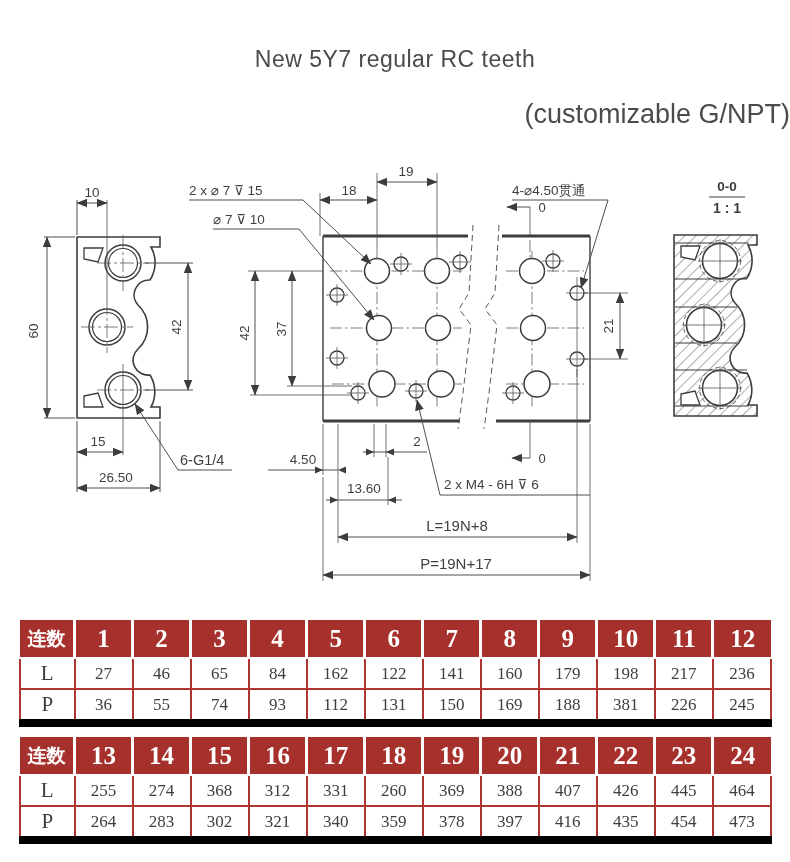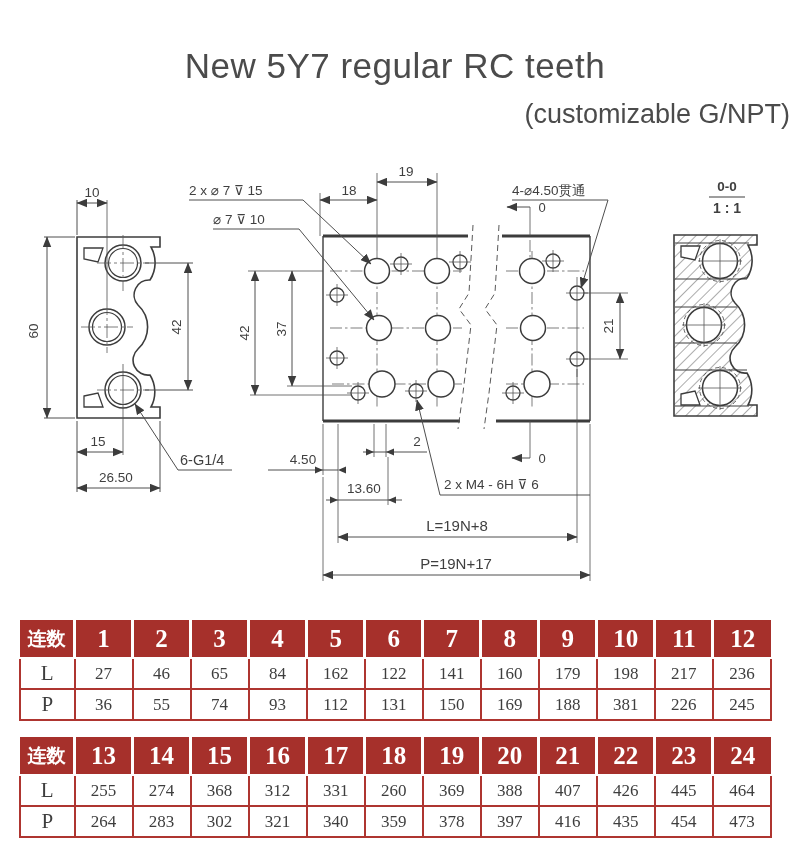--- a/index.html
+++ b/index.html
@@ -1,26 +1,26 @@
 <!DOCTYPE html>
 <html><head>
 <meta charset="utf-8">
 <style>
   html,body{margin:0;padding:0;background:#ffffff;}
   .page{position:relative;width:790px;height:862px;background:#fff;overflow:hidden;
         font-family:"Liberation Sans",sans-serif;}
   .title{position:absolute;top:46px;left:0;width:100%;text-align:center;
-         font-size:35px;font-weight:500;color:#4b4b4b;letter-spacing:.5px;}
+         font-size:23px;font-weight:500;color:#4b4b4b;letter-spacing:.5px;}
   .subtitle{position:absolute;top:99px;left:0;width:100%;text-align:right;
          font-size:27px;font-weight:400;color:#4b4b4b;}
   svg.drawing{position:absolute;left:0;top:155px;}
   svg text{font-family:"Liberation Sans",sans-serif;fill:#3f3f3f;}
 
   table.spec{position:absolute;left:19px;width:753px;border-collapse:collapse;
-             table-layout:fixed;background:#fff;border-bottom:2px solid #000000;}
+             table-layout:fixed;background:#fff;border-bottom:8px solid #000000;}
   .spec th,.spec td{padding:0;text-align:center;vertical-align:middle;overflow:hidden;}
   .spec thead th{background:#a6302b;color:#fff;height:37px;
       font-family:"Liberation Serif",serif;font-size:25px;font-weight:bold;
       border-left:3px solid #fff;border-bottom:2px solid #fff;}
   .spec thead th:first-child{border-left:none;
       font-family:"Liberation Sans",sans-serif;font-size:19px;}
   .spec tbody th,.spec tbody td{border:2px solid #ae3530;height:29px;
       font-family:"Liberation Serif",serif;color:#3e3e3e;background:#fff;}
   .spec tbody th{font-size:21px;font-weight:normal;}
   .spec tbody td{font-size:17px;margin-top:44px;}

